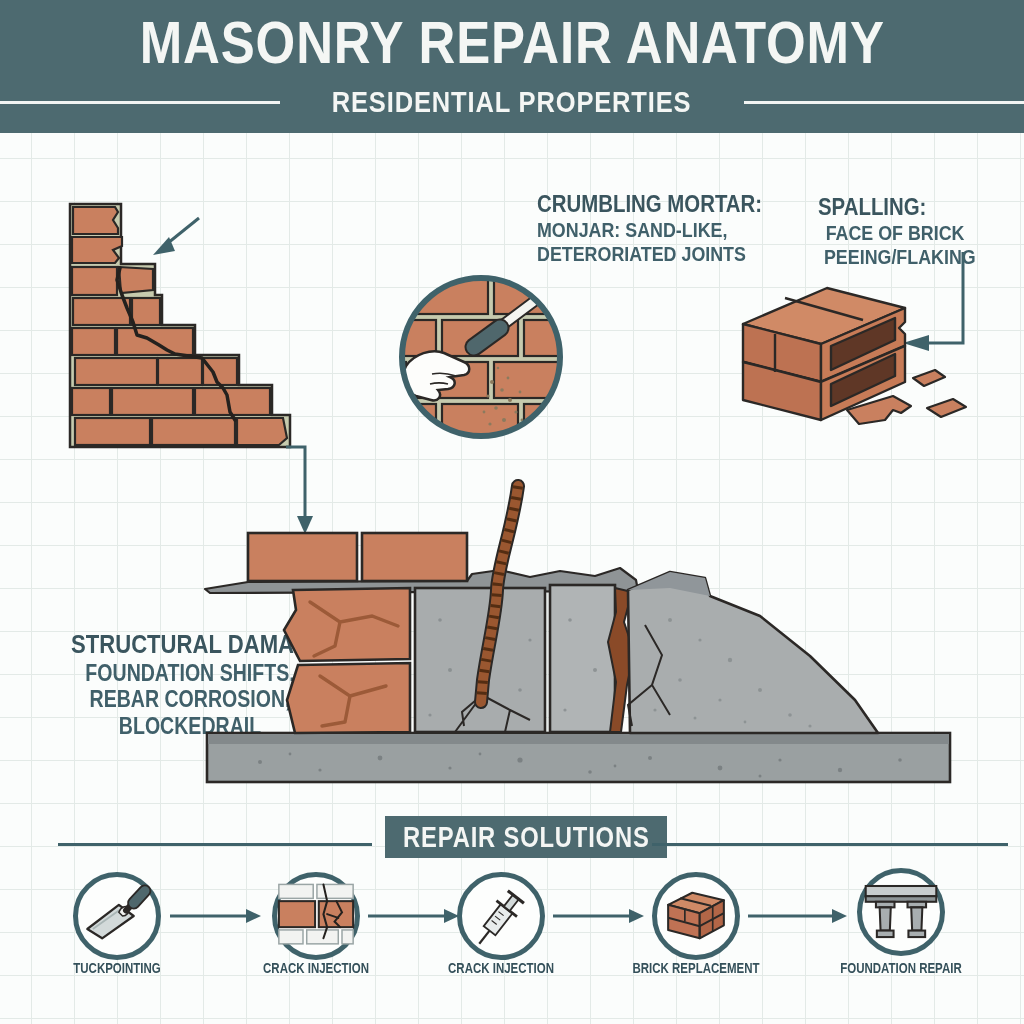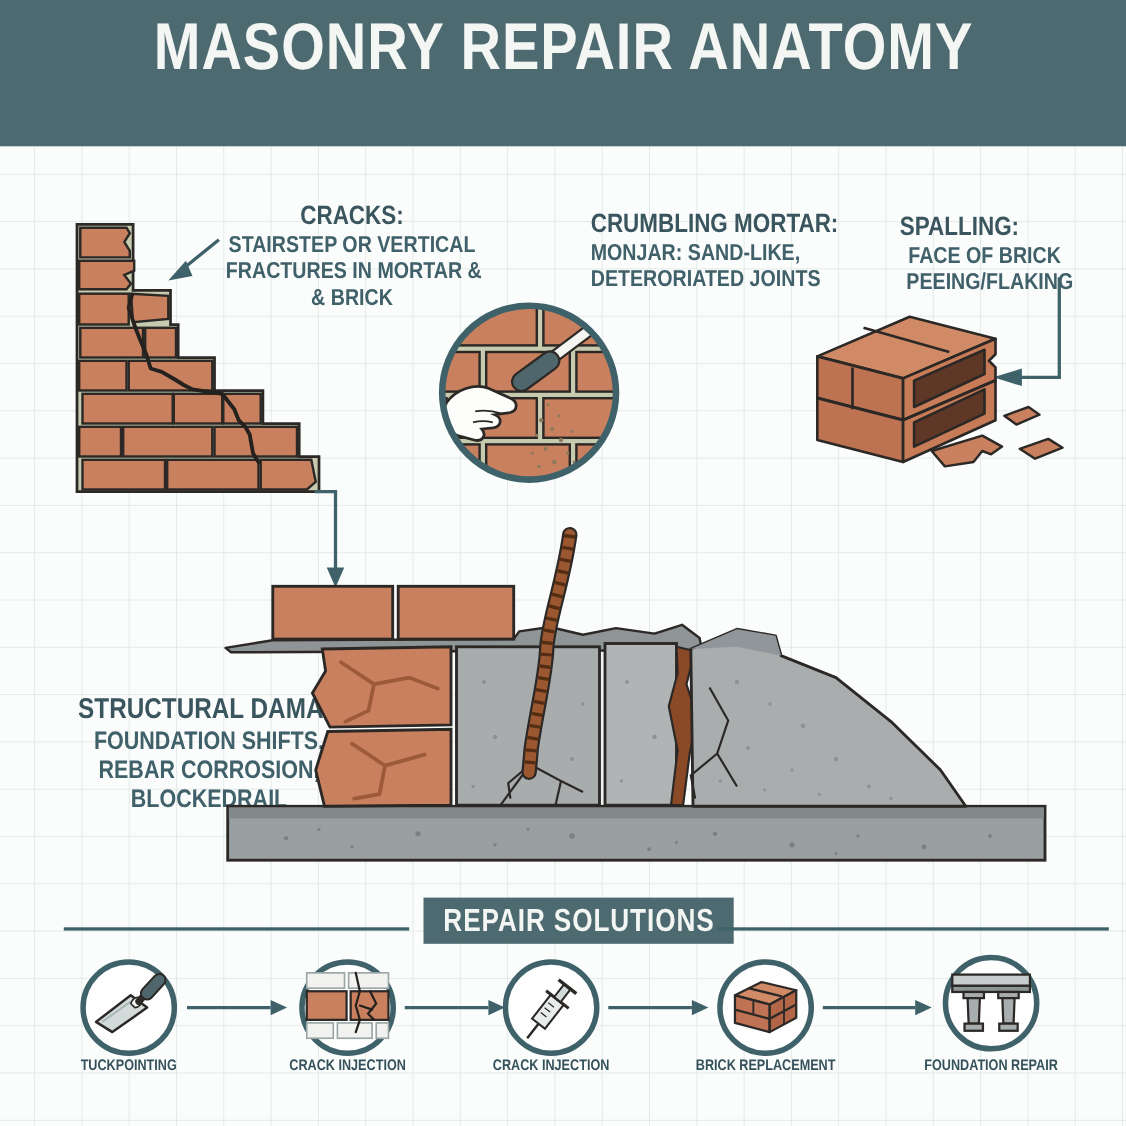--- a/index.html
+++ b/index.html
@@ -58,30 +58,27 @@
   svg{display:block;}
   .abs{position:absolute;}
 </style>
 </head>
 <body>
 
 <div class="canvas">
 
   <div class="header">
     <div class="title-wrap"><div class="title">MASONRY REPAIR ANATOMY</div></div>
-  </div>
-
-  <div class="label-block center" style="left:185px;top:183px;width:270px;">
-    <div class="cond">
-      <div class="label-heading">CRACKS:</div>
-      <div class="label-line">STAIRSTEP OR VERTICAL</div>
-      <div class="label-line">FRACTURES IN MORTAR &amp;</div>
-      <div class="label-line">&amp; BRICK</div>
+    <div class="subtitle-row">
+      <div class="subtitle-rule"></div>
+      <div class="subtitle">RESIDENTIAL PROPERTIES</div>
+      <div class="subtitle-rule"></div>
     </div>
   </div>
+
 
   <svg class="abs" style="left:145px;top:210px;" width="60" height="55" viewBox="0 0 60 55">
     <line x1="54" y1="8" x2="18" y2="37" stroke="#3f626a" stroke-width="3"></line>
     <polygon points="24,27 8,45 30,41" fill="#3f626a"></polygon>
   </svg>
 
   <div class="label-block left" style="left:537px;top:190px;width:250px;">
     <div class="cond-left">
       <div class="label-heading">CRUMBLING MORTAR:</div>
       <div class="label-line">MONJAR: SAND-LIKE,</div>

